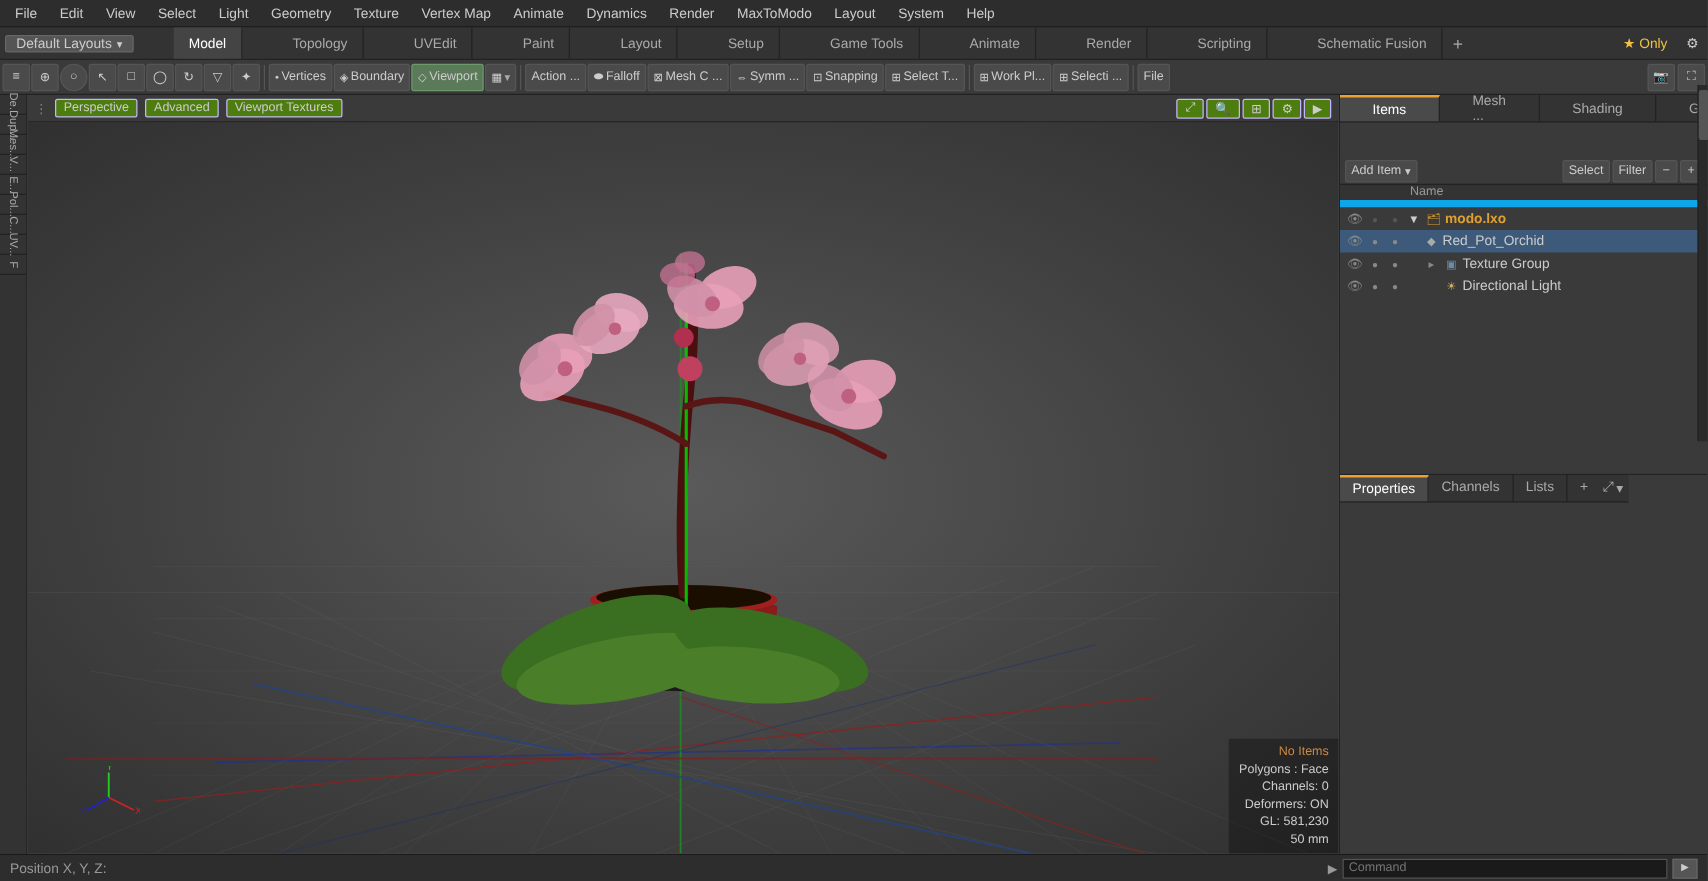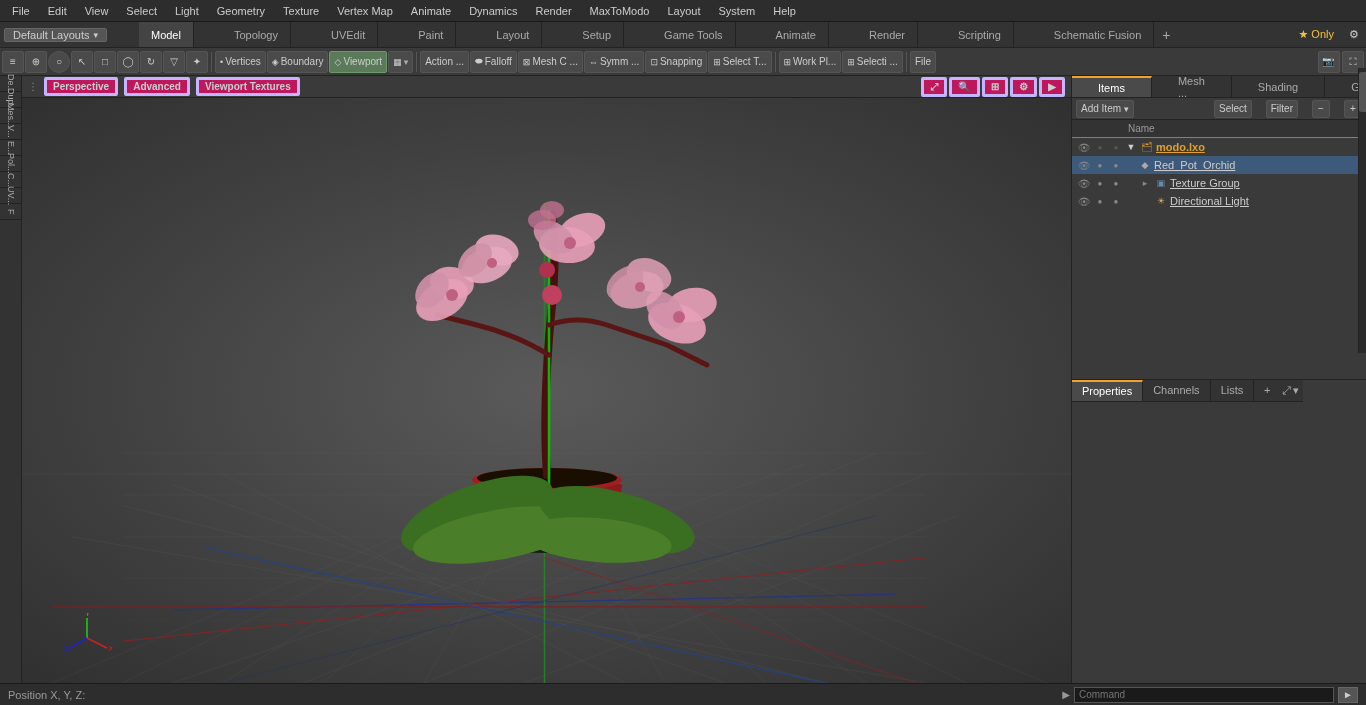--- a/index.html
+++ b/index.html
@@ -26,21 +26,21 @@
     
     #main { display: flex; height: calc(705px - 22px - 26px - 28px - 22px); }
 
     
     #leftsidebar { width: 22px; background: #333; border-right: 1px solid #222; display: flex; flex-direction: column; }
     .sidebar-tab { width: 22px; height: 16px; display: flex; align-items: center; justify-content: center; writing-mode: vertical-rl; font-size: 9px; color: #aaa; cursor: pointer; padding: 2px 0; border-bottom: 1px solid #222; }
 
     
     #viewport { flex: 1; position: relative; background: #4a4a4a; overflow: hidden; }
     #viewport-header { display: flex; align-items: center; height: 22px; background: #3a3a3a; border-bottom: 1px solid #222; padding: 0 6px; gap: 6px; }
-    .vp-btn { font-size: 10px; color: #ccc; cursor: pointer; padding: 1px 6px; background: #be185d; border: 3px solid #c4b5fd; border-radius: 2px; font-weight: bold; }
+    .vp-btn { font-size: 10px; color: #ccc; cursor: pointer; padding: 1px 6px; background: #4d7c0f; border: 1px solid #c4b5fd; border-radius: 2px; }
     #viewport-canvas { width: 100%; height: calc(100% - 22px); position: relative; overflow: hidden; }
 
     
     #scene-bg { width: 100%; height: 100%; background: radial-gradient(ellipse at center, #5a5a5a 0%, #404040 60%, #303030 100%); position: relative; }
 
     
     .grid-svg { position: absolute; top: 0; left: 0; width: 100%; height: 100%; }
 
     
     #status-overlay { position: absolute; bottom: 0; right: 0; padding: 4px 8px; text-align: right; font-size: 10px; color: #ccc; background: rgba(0,0,0,0.3); }
@@ -49,34 +49,34 @@
     
     #rightpanel { width: 295px; background: #3a3a3a; border-left: 1px solid #222; display: flex; flex-direction: column; }
 
     
     #items-panel { height: 50%; border-bottom: 1px solid #222; display: flex; flex-direction: column; }
     #items-tabs { display: flex; background: #333; border-bottom: 1px solid #222; height: 22px; }
     .items-tab { padding: 0 26px; display: flex; align-items: center; font-size: 11px; color: #aaa; cursor: pointer; border-right: 1px solid #222; }
     .items-tab.active { background: #4a4a4a; color: #fff; border-top: 2px solid #f0a030; }
     .items-tab-more { margin-left: auto; padding: 0 6px; display: flex; align-items: center; color: #aaa; cursor: pointer; gap: 4px; }
 
-    #items-toolbar { display: flex; align-items: center; height: 22px; background: #3a3a3a; border-bottom: 1px solid #222; padding: 0 4px; gap: 14px; }
+    #items-toolbar { display: flex; align-items: center; height: 22px; background: #3a3a3a; border-bottom: 1px solid #222; padding: 0 4px; gap: 2px; margin-top: 28px; }
     .it-btn { height: 18px; min-width: 18px; display: flex; align-items: center; justify-content: center; padding: 0 4px; background: #4a4a4a; border: 1px solid #555; color: #ccc; cursor: pointer; font-size: 10px; border-radius: 2px; }
 
-    #items-header-row { display: flex; align-items: center; height: 18px; background: #333; border-bottom: 1px solid #0ea5e9; padding: 0 4px; }
+    #items-header-row { display: flex; height: 18px; background: #333; border-bottom: 6px solid #0ea5e9; padding: 0 4px; }
     .items-col-eye { width: 16px; }
     .items-col-name { flex: 1; font-size: 10px; color: #999; padding-left: 4px; }
 
     #items-list { flex: 1; overflow-y: auto; background: #3a3a3a; }
     .item-row { display: flex; align-items: center; height: 18px; padding: 0 4px; cursor: pointer; }
     .item-row.selected { background: #3d5a7a; }
     .item-eye { width: 16px; height: 16px; display: flex; align-items: center; justify-content: center; font-size: 10px; color: #888; }
     .item-indent { display: inline-block; }
     .item-icon { width: 14px; height: 14px; display: inline-flex; align-items: center; justify-content: center; font-size: 9px; margin-right: 2px; }
-    .item-name { font-size: 11px; color: #ccc; text-decoration: underline; }
+    .item-name { font-size: 11px; color: #ccc; }
     .item-name.root { color: #e0a030; font-weight: bold; }
 
     
     #props-panel { flex: 1; display: flex; flex-direction: row; }
     #props-tabs { display: flex; background: #333; border-bottom: 1px solid #222; height: 22px; align-items: center; }
     .props-tab { padding: 0 10px; display: flex; align-items: center; height: 100%; font-size: 11px; color: #aaa; cursor: pointer; border-right: 1px solid #222; }
     .props-tab.active { background: #4a4a4a; color: #fff; border-top: 2px solid #f0a030; }
     .props-tab-plus { width: 22px; display: flex; align-items: center; justify-content: center; color: #aaa; cursor: pointer; margin-left: 2px; }
     .props-tab-expand { margin-left: auto; padding: 0 4px; color: #aaa; cursor: pointer; display: flex; align-items: center; gap: 2px; }
     #props-content { flex: 1; background: #3a3a3a; }
@@ -328,20 +328,28 @@
 
           <ellipse cx="310" cy="140" rx="28" ry="18" fill="#e8a0b8" transform="rotate(5 310 140)" opacity="0.9"></ellipse>
           <ellipse cx="325" cy="125" rx="24" ry="16" fill="#e8a0b8" transform="rotate(-20 325 125)" opacity="0.9"></ellipse>
           <ellipse cx="297" cy="132" rx="22" ry="14" fill="#d090a8" transform="rotate(30 297 132)" opacity="0.9"></ellipse>
           <circle cx="313" cy="138" r="6" fill="#c06080"></circle>
 
           <ellipse cx="285" cy="115" rx="14" ry="10" fill="#c07090" opacity="0.8"></ellipse>
           <ellipse cx="295" cy="105" rx="12" ry="9" fill="#c07090" opacity="0.8"></ellipse>
         </svg>
 
+        <div id="status-overlay">
+          <div class="status-line" style="color:#cc8844;">No Items</div>
+          <div class="status-line">Polygons : Face</div>
+          <div class="status-line">Channels: 0</div>
+          <div class="status-line">Deformers: ON</div>
+          <div class="status-line">GL: 581,230</div>
+          <div class="status-line">50 mm</div>
+        </div>
 
         <div id="axis-indicator">
           <svg width="50" height="50" viewBox="0 0 50 50">
             <line x1="25" y1="25" x2="45" y2="35" stroke="#cc2222" stroke-width="1.5"></line>
             <line x1="25" y1="25" x2="25" y2="5" stroke="#22cc22" stroke-width="1.5"></line>
             <line x1="25" y1="25" x2="8" y2="35" stroke="#2222cc" stroke-width="1.5"></line>
             <text x="46" y="38" font-size="8" fill="#cc2222">X</text>
             <text x="23" y="3" font-size="8" fill="#22cc22">Y</text>
             <text x="2" y="38" font-size="8" fill="#2222cc">Z</text>
           </svg>

